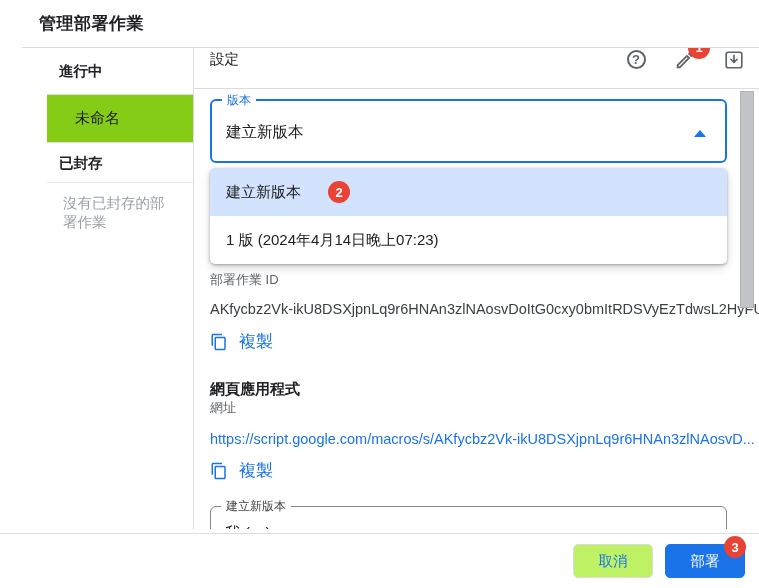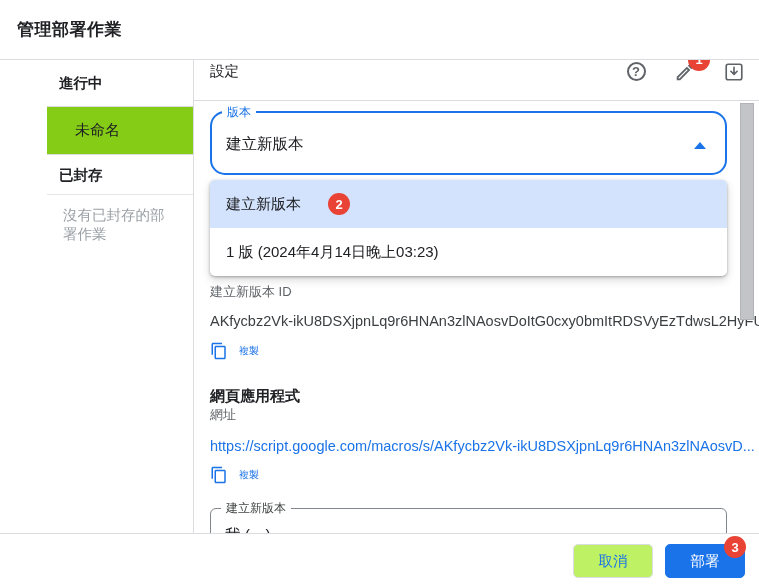--- a/index.html
+++ b/index.html
@@ -2,51 +2,51 @@
 <html><head>
 <meta charset="utf-8">
 <style>
   * { box-sizing: border-box; margin: 0; padding: 0; }
   html, body { width: 759px; height: 588px; overflow: hidden; }
   body {
     font-family: "Liberation Sans", "DejaVu Sans", sans-serif;
     background: #fff; color: #3c4043; position: relative;
   }
   
-  .dlg-header { height: 60px; border-bottom: 1px solid #dadce0; display: flex; align-items: center; padding: 0 17px; }
+  .dlg-header { height: 48px; border-bottom: 1px solid #dadce0; display: flex; align-items: center; padding: 0 17px; margin-left: 22px; }
   .dlg-title { font-size: 17px; font-weight: bold; color: #202124; letter-spacing: .5px; }
   
   .body { display: flex; height: 481px; }
   .sidebar { width: 194px; border-right: 1px solid #dadce0; flex: 0 0 194px; padding-left: 47px; }
   .sb-h { padding: 14px 12px 13px; font-size: 14.5px; font-weight: bold; color: #202124; border-bottom: 1px solid #dadce0; }
   .sb-item { height: 48px; display: flex; align-items: center; padding-left: 28px; font-size: 15px; color: #202124; background: #84cc16; border-bottom: 1px solid #dadce0; cursor: pointer; }
   .sb-h2 { padding: 11px 12px 9px; font-size: 14.5px; font-weight: bold; color: #202124; border-bottom: 1px solid #e4e6e8; }
   .sb-empty { padding: 11px 16px; font-size: 14.5px; color: #9aa0a6; }
   
   .main { flex: 1; position: relative; overflow: hidden; }
   .main-header { height: 41px; border-bottom: 1px solid #dadce0; display: flex; align-items: center; padding: 0 13px 17px 16px; }
   .main-title { font-size: 14.5px; color: #202124; }
   .hdr-icons { margin-left: auto; display: flex; align-items: center; gap: 25px; }
   .icon-btn { position: relative; width: 24px; height: 24px; display: flex; align-items: center; justify-content: center; cursor: pointer; }
   .help-circle { width: 19px; height: 19px; border: 2px solid #5f6368; border-radius: 50%; display: flex; align-items: center; justify-content: center; font-size: 13px; color: #5f6368; font-weight: bold; }
   .badge { min-width: 22px; height: 22px; border-radius: 50%; background: #e94335; color: #fff; font-size: 13px; font-weight: bold; display: inline-flex; align-items: center; justify-content: center; line-height: 1; }
   .badge-edit { position: absolute; top: -11px; right: -13px; }
   
   .content { padding: 0 32px 0 16px; position: relative; }
-  .select-box { margin-top: 10px; height: 64px; border: 2px solid #1a73e8; border-radius: 15px; position: relative; cursor: pointer; background: #fff; }
+  .select-box { margin-top: 10px; height: 64px; border: 2px solid #1a73e8; border-radius: 6px; position: relative; cursor: pointer; background: #fff; }
   .select-label { position: absolute; top: -9px; left: 10px; background: #fff; padding: 0 5px; font-size: 12px; color: #1a73e8; }
   .select-value { padding: 21px 0 0 14px; font-size: 15.5px; color: #202124; }
   .select-arrow { position: absolute; right: 19px; top: 29px; width: 0; height: 0; border-left: 6px solid transparent; border-right: 6px solid transparent; border-bottom: 7px solid #1a73e8; }
   .popup { margin-top: 5px; background: #fff; border-radius: 5px; overflow: hidden; position: relative; z-index: 3; box-shadow: 0 1px 3px rgba(0,0,0,.3), 0 4px 10px rgba(0,0,0,.15); }
   .opt { height: 48px; display: flex; align-items: center; padding: 0 16px; font-size: 15px; color: #202124; cursor: pointer; }
   .opt.sel { background: #d3e3fd; }
   .opt .badge { margin-left: 27px; }
   .field-label { margin-top: 7px; font-size: 13px; color: #5f6368; }
   .mono-id { margin-top: 12px; font-size: 14.5px; color: #3c4043; white-space: nowrap; }
-  .copy-row { margin-top: 13px; display: flex; align-items: center; gap: 11px; color: #1a73e8; font-size: 10px; font-weight: 500; cursor: pointer; width: max-content; }
+  .copy-row { margin-top: 13px; display: flex; align-items: center; gap: 11px; color: #1a73e8; font-size: 17px; font-weight: 500; cursor: pointer; width: max-content; }
   .sec-title { margin-top: 27px; font-size: 15px; font-weight: bold; color: #202124; }
   .url-label { font-size: 13px; color: #5f6368; }
   .url-link { margin-top: 14px; font-size: 14.5px; color: #1a73e8; white-space: nowrap; text-decoration: none; display: block; }
   .copy-row2 { margin-top: 12px; }
   .exec-box { margin-top: 24px; height: 56px; border: 1px solid #80868b; border-radius: 6px; position: relative; background: #fff; }
   .exec-label { position: absolute; top: -9px; left: 10px; background: #fff; padding: 0 5px; font-size: 12px; color: #444746; }
   .exec-value { padding: 16px 0 0 14px; font-size: 15.5px; color: #202124; }
   .scroll-thumb { position: absolute; top: 43px; right: 5px; width: 14px; height: 217px; background: #c3c4c7; border: 1px solid #b2b3b6; }
   
   .footer { position: absolute; left: 0; bottom: 0; width: 759px; height: 55px; background: #fff; border-top: 1px solid #dadce0; display: flex; align-items: center; justify-content: flex-end; gap: 12px; padding-right: 14px; }
@@ -103,25 +103,25 @@
         <div class="select-value">建立新版本</div>
         <div class="select-arrow"></div>
       </div>
 
       <div class="popup">
         <div class="opt sel">
           <span>建立新版本</span>
           <span class="badge">2</span>
         </div>
         <div class="opt">
-          <span>1 版 (2024年4月14日晚上03:23)</span>
+          <span>1 版 (2024年4月14日晚上07:23)</span>
         </div>
       </div>
 
-      <div class="field-label">建立新版本 ID</div>
+      <div class="field-label">部署作業 ID</div>
       <div class="mono-id">AKfycbz2Vk-ikU8DSXjpnLq9r6HNAn3zlNAosvDoItG0cxy0bmItRDSVyEzTdwsL2HyFUz...</div>
       <div class="copy-row">
         <svg width="18" height="18" viewBox="0 0 24 24" fill="#1a73e8">
             <path d="M16 1H4c-1.1 0-2 .9-2 2v14h2V3h12V1zm3 4H8c-1.1 0-2 .9-2 2v14c0 1.1.9 2 2 2h11c1.1 0 2-.9 2-2V7c0-1.1-.9-2-2-2zm0 16H8V7h11v14z"></path>
           </svg>
         <span>複製</span>
       </div>
 
       <div class="sec-title">網頁應用程式</div>
       <div class="url-label">網址</div>

